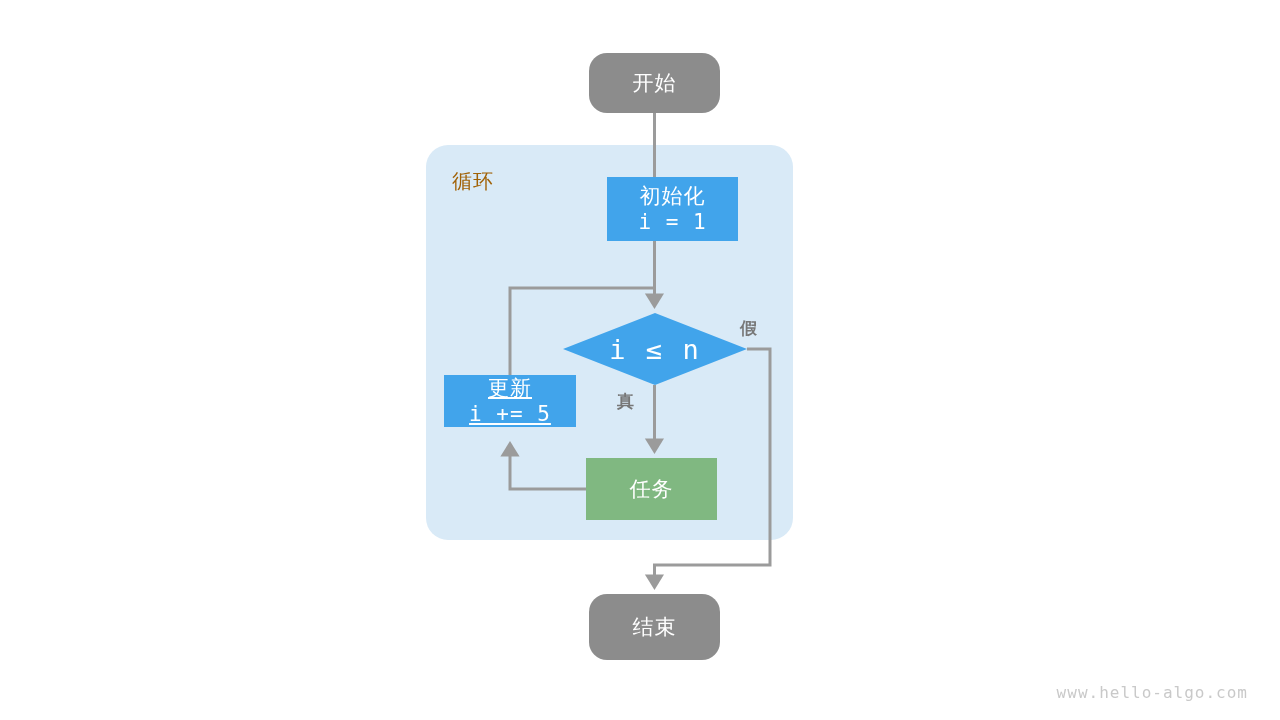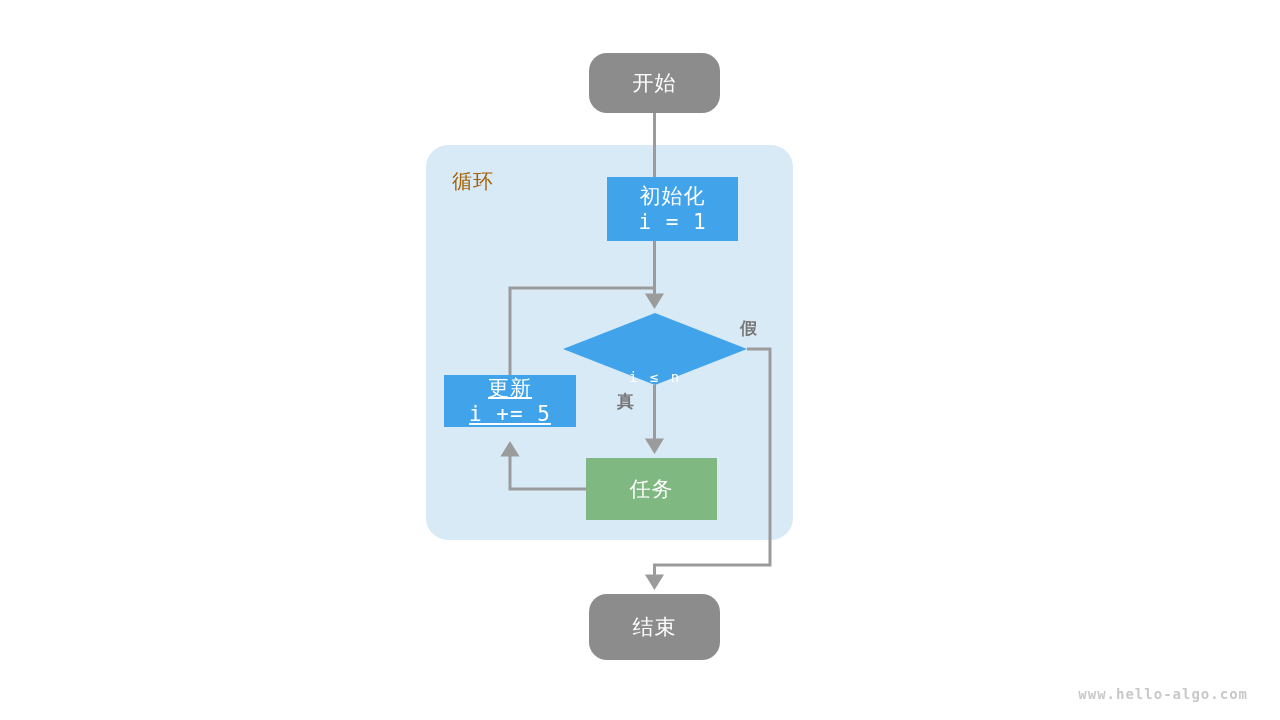--- a/index.html
+++ b/index.html
@@ -88,49 +88,48 @@
   #node-end    { left: 589px; top: 594px; width: 131px; height: 66px; }
 
   
   .diamond-text {
     position: absolute;
     left: 563px;
     top: 313px;
     width: 184px;
     height: 72px;
     display: flex;
-    align-items: flex-end;
+    align-items: center;
     justify-content: center;
     color: #ffffff;
     font-family: "DejaVu Sans Mono", "Liberation Mono", monospace;
-    font-size: 14px;
+    font-size: 27px;
     letter-spacing: 2px;
   }
   
   .branch-label {
     position: absolute;
     font-size: 17px;
     font-weight: bold;
     color: #777777;
     white-space: nowrap;
   }
   #label-true  { left: 617px; top: 390px; }
   #label-false { left: 740px; top: 317px; }
 
   
   .watermark {
     position: absolute;
     right: 32px;
     bottom: 18px;
     font-family: "DejaVu Sans Mono", "Liberation Mono", monospace;
-    font-size: 14px;
+    font-size: 16px;
     color: #c9c9c9;
     letter-spacing: 1px;
     white-space: nowrap;
-    font-weight: bold;
   }
 </style>
 </head>
 <body>
 
 <div id="canvas">
 
   <div class="loop-panel"></div>
   <div class="loop-panel-label">循环</div>
 

